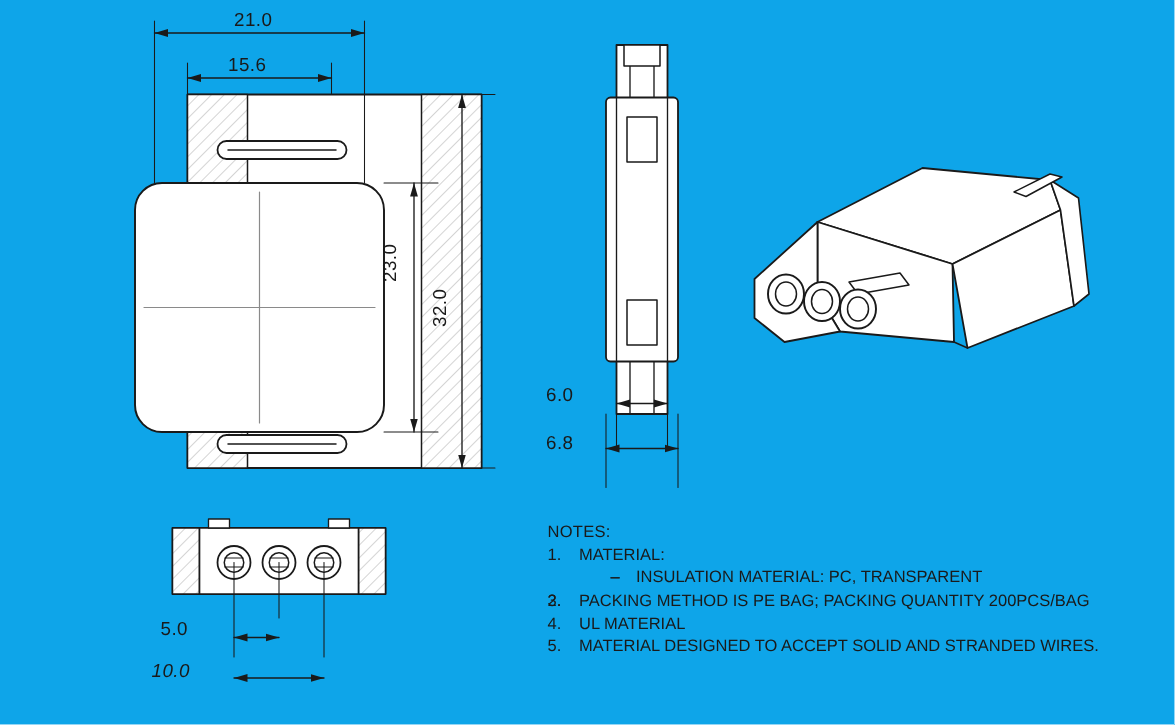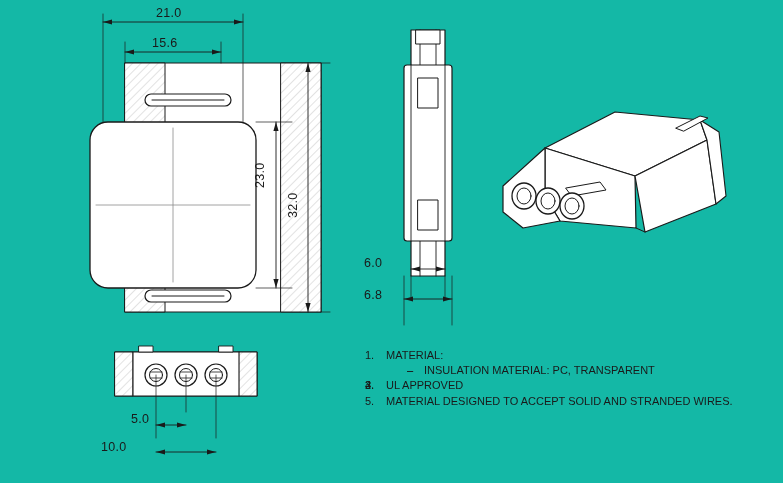--- a/index.html
+++ b/index.html
@@ -8,21 +8,21 @@
     background: #ffffff;
   }
   body {
     font-family: "Liberation Sans", sans-serif;
     color: #1a1a1a;
   }
   #sheet {
     position: relative;
     width: 783px;
     height: 483px;
-    background: #14b8a6;
+    background: #0ea5e9;
     overflow: hidden;
   }
   .dim-label {
     position: absolute;
     font-size: 12.5px;
     color: #1a1a1a;
     letter-spacing: 0.3px;
     white-space: nowrap;
   }
   .notes {
@@ -222,46 +222,48 @@
   <div class="dim-label" style="left:152px; top:36px;text-align:center;">15.6</div>
 
   <div class="dim-label" style="left:253px; top:188px; transform:rotate(-90deg); transform-origin:left top;">23.0</div>
 
   <div class="dim-label" style="left:286px; top:218px; transform:rotate(-90deg); transform-origin:left top;">32.0</div>
 
   <div class="dim-label" style="left:364px; top:256px;">6.0</div>
 
   <div class="dim-label" style="left:364px; top:288px;">6.8</div>
 
-  <div class="dim-label" style="left:107px; top:412px;margin-left:24px;">5.0</div>
-
-  <div class="dim-label" style="left:101px; top:440px;">10.0</div>
+  <div class="dim-label" style="left:107px; top:412px;">5.0</div>
+
+  <div class="dim-label" style="left:101px; top:440px;font-style:italic;">10.0</div>
 
   <div class="notes">
+    <div class="notes-title">NOTES:</div>
     <ol>
       <li>
         <span class="num">1.</span>
         <span>MATERIAL:</span>
         <div class="sub">
           <span class="dash">–</span>
         </div>
         <div class="sub">
           <span class="dash">–</span>
           <span>INSULATION MATERIAL: PC, TRANSPARENT</span>
         </div>
       </li>
       <li>
         <span class="num">2.</span>
       </li>
       <li>
         <span class="num">3.</span>
+        <span>PACKING METHOD IS PE BAG; PACKING QUANTITY 200PCS/BAG</span>
       </li>
       <li>
         <span class="num">4.</span>
-        <span>UL APPROVED</span>
+        <span>UL MATERIAL</span>
       </li>
       <li>
         <span class="num">5.</span>
         <span>MATERIAL DESIGNED TO ACCEPT SOLID AND STRANDED WIRES.</span>
       </li>
     </ol>
   </div>
 
 </div>
 

